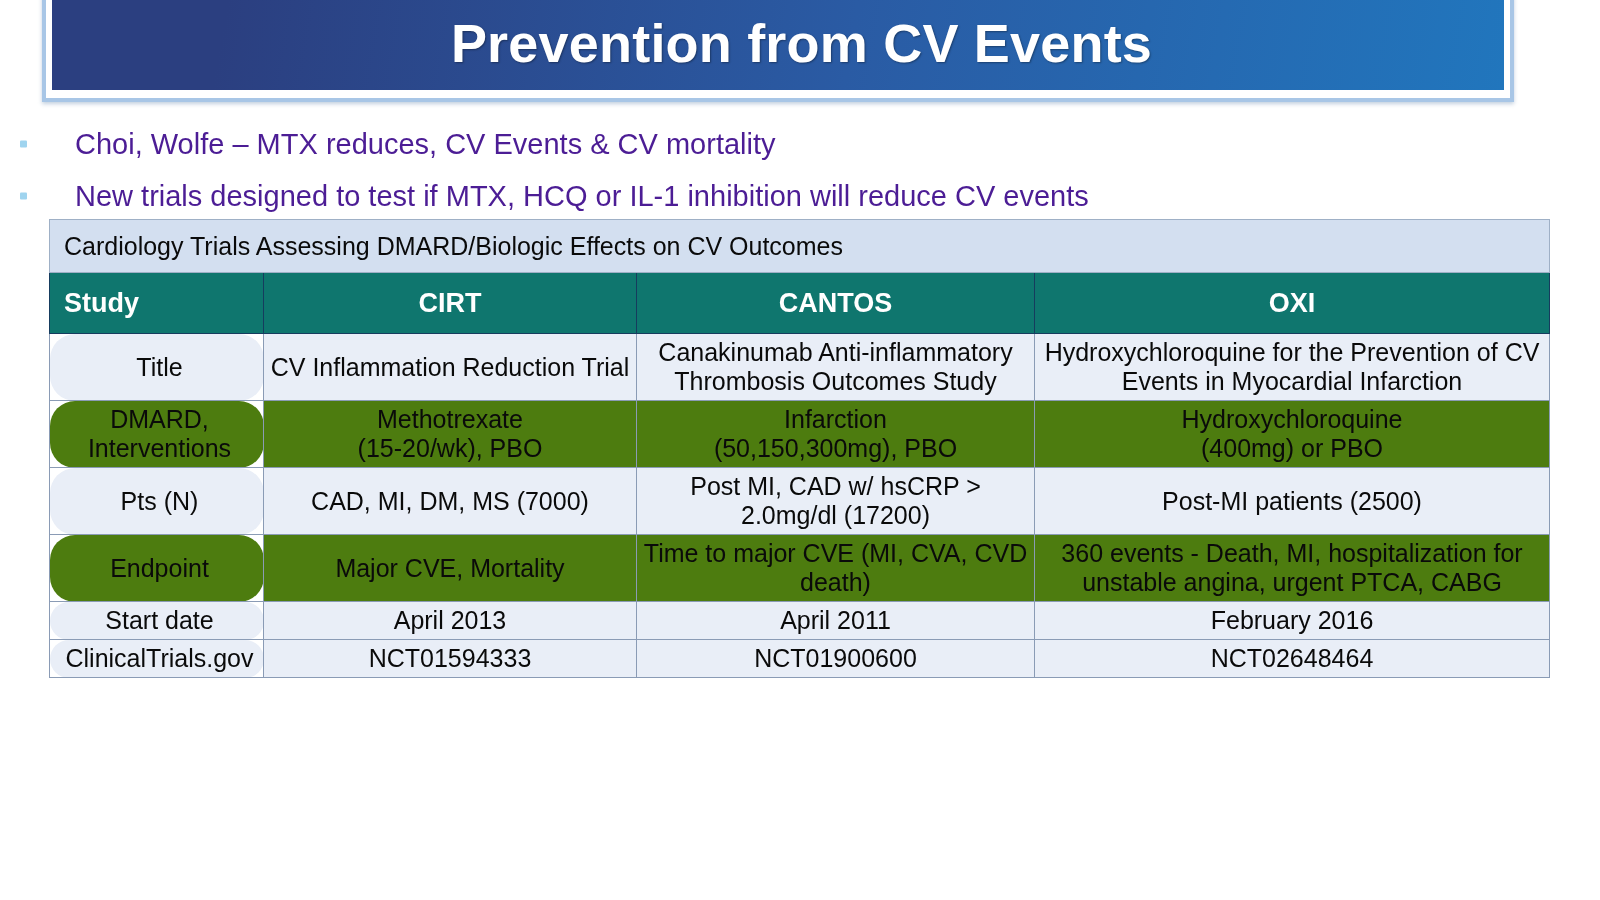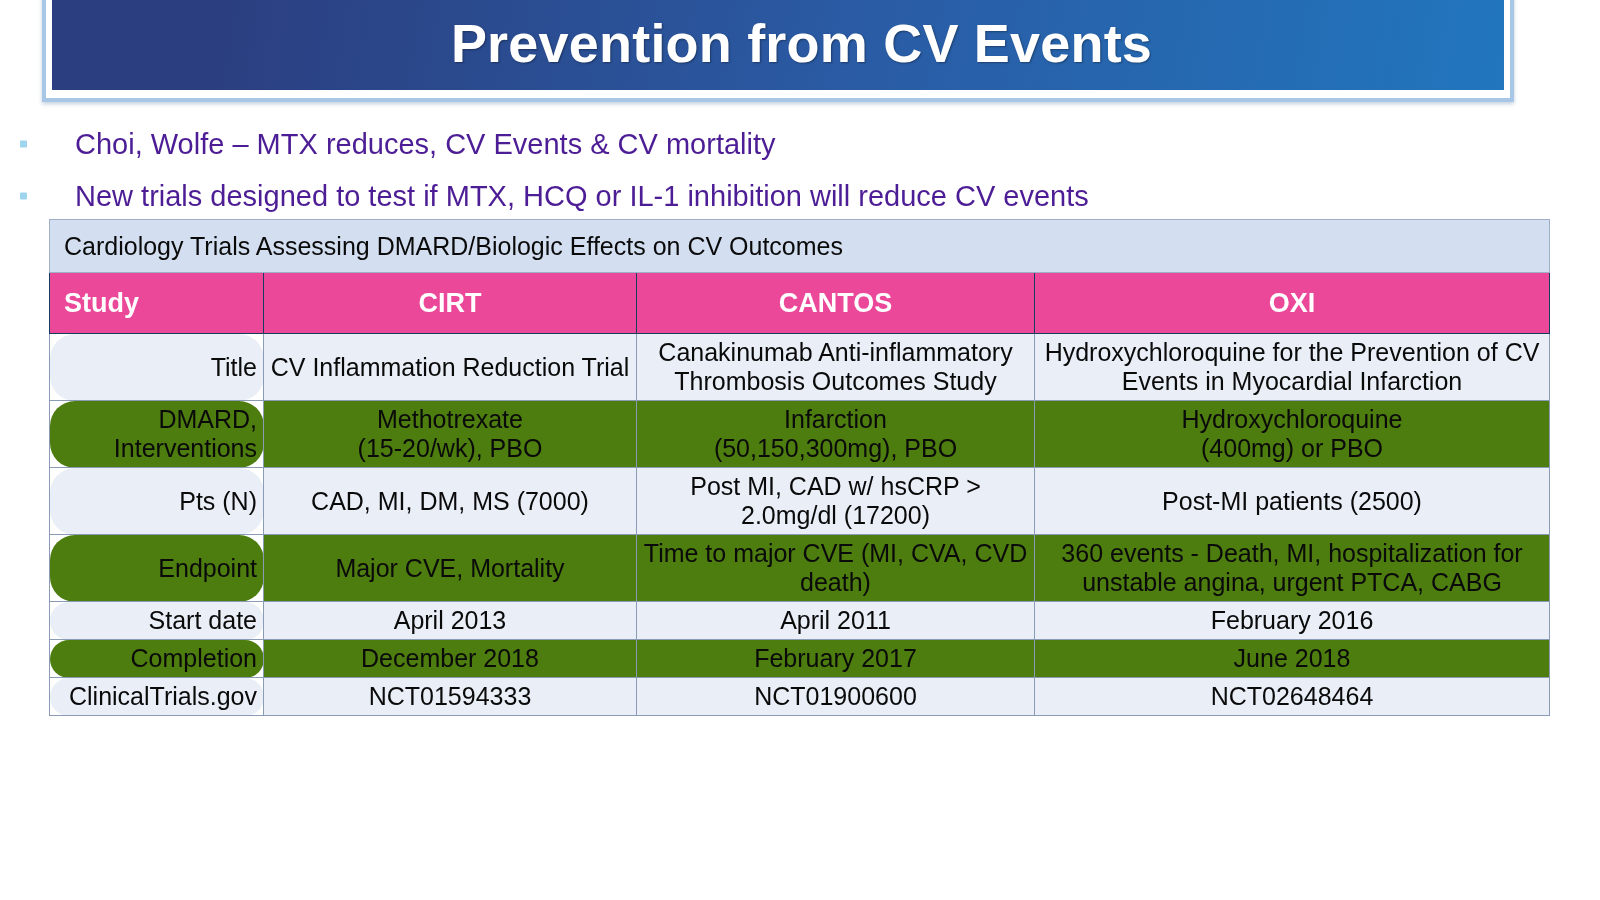--- a/index.html
+++ b/index.html
@@ -112,36 +112,36 @@
     background: #d3dff0;
     font-size: 26px;
     text-align: left;
     padding-left: 14px !important;
     height: 44px;
     border-color: #9fb0c6 !important;
   }
 
   
   tr.header-row td {
-    background: #ec4899;
+    background: #0f766e;
     color: #ffffff;
     font-weight: bold;
     font-size: 27px;
     text-align: center;
     height: 52px;
     border-color: #163c5e !important;
   }
   tr.header-row td.hdr-left {
     text-align: left;
     padding-left: 14px !important;
   }
 
   
   td.label-cell {
-    text-align: right;
+    text-align: center;
     padding-left: 12px !important;
     border-radius: 25px;
   }
   td.val-cell {
     text-align: center;
   }
   tr.band-light td { background: #e9eef7; }
   tr.band-dark  td { background: #4d7c0f; }
 
   .strong-line {
@@ -226,26 +226,20 @@
         <td class="val-cell">360 events - Death, MI, hospitalization for unstable angina, urgent PTCA, CABG</td>
       </tr>
 
       <tr class="band-light">
         <td class="label-cell">Start date</td>
         <td class="val-cell">April 2013</td>
         <td class="val-cell">April 2011</td>
         <td class="val-cell">February 2016</td>
       </tr>
 
-      <tr class="band-dark">
-        <td class="label-cell">Completion</td>
-        <td class="val-cell">December 2018</td>
-        <td class="val-cell">February 2017</td>
-        <td class="val-cell">June 2018</td>
-      </tr>
 
       <tr class="band-light">
         <td class="label-cell">ClinicalTrials.gov</td>
         <td class="val-cell">NCT01594333</td>
         <td class="val-cell">NCT01900600</td>
         <td class="val-cell">NCT02648464</td>
       </tr>
     </tbody>
   </table>
 </div>

